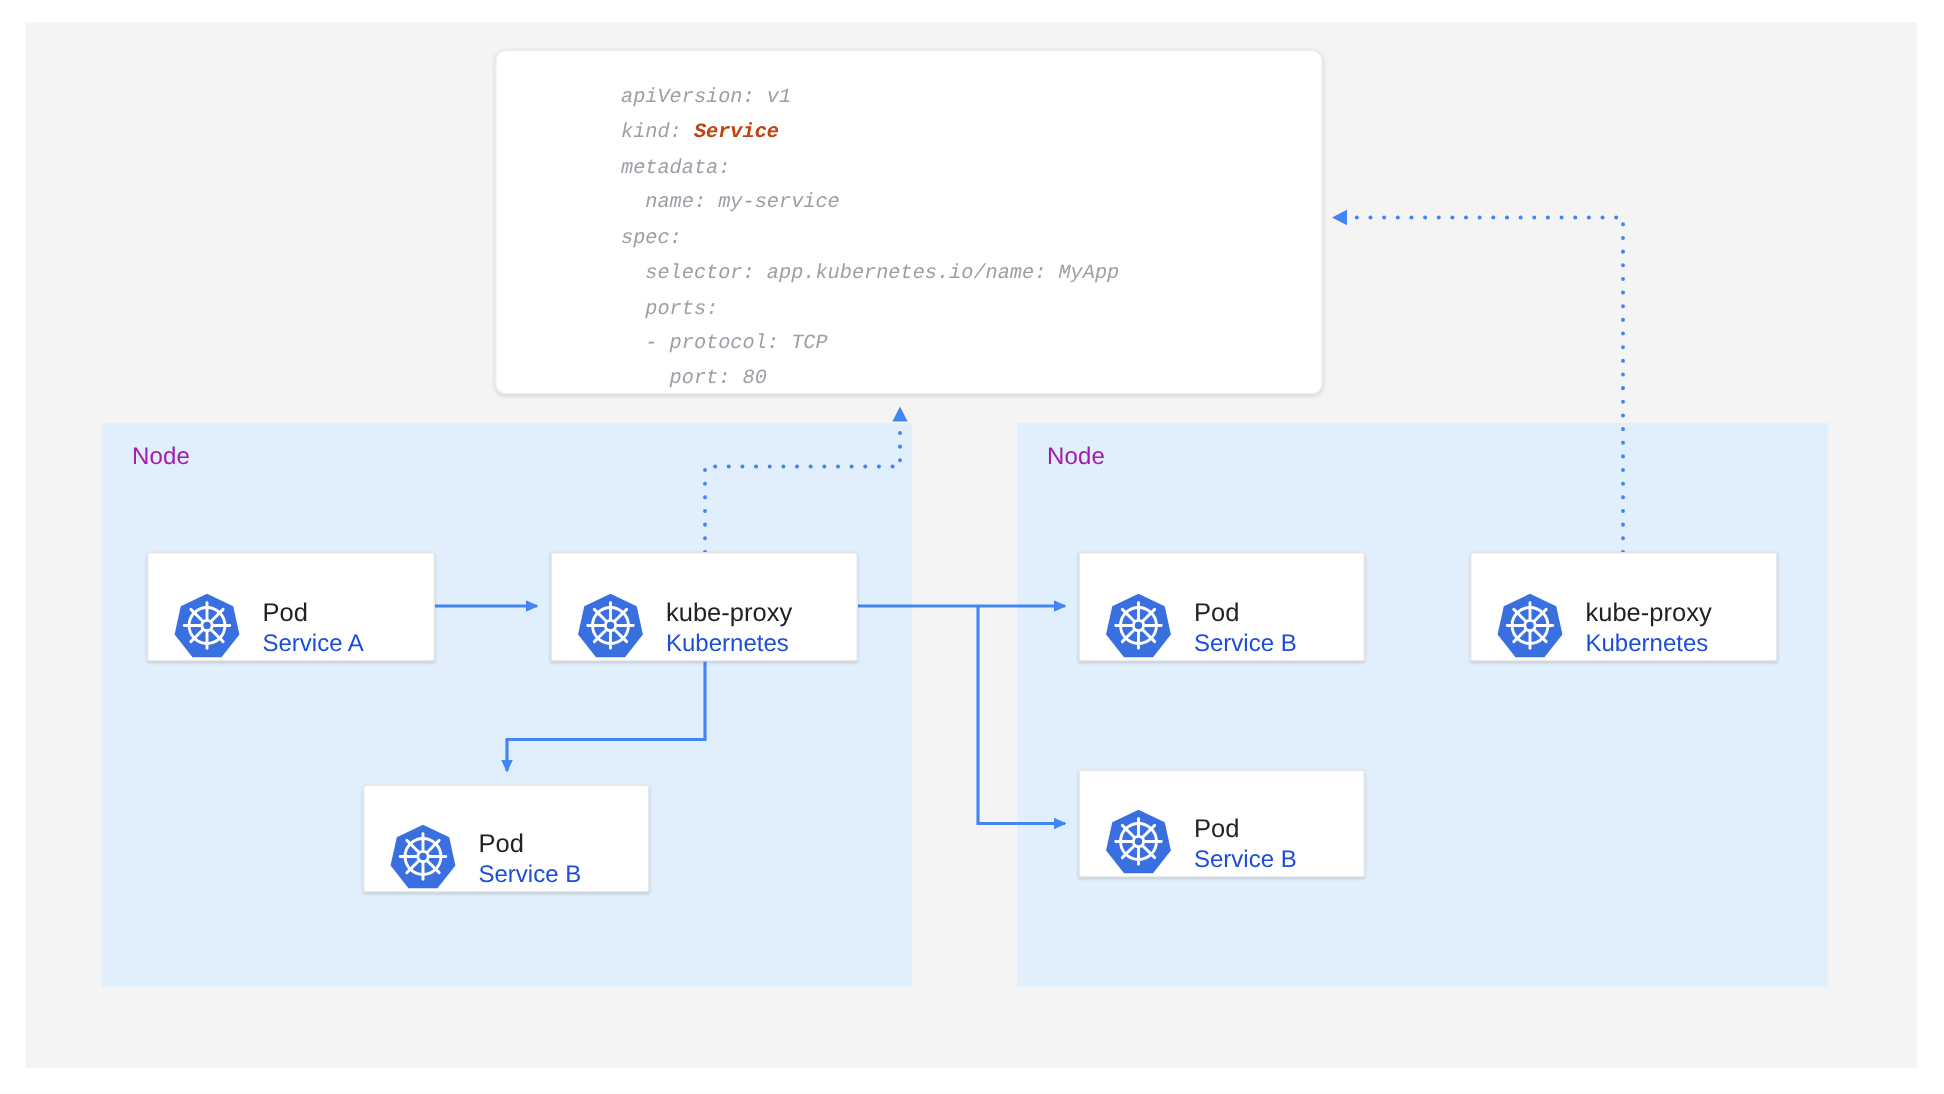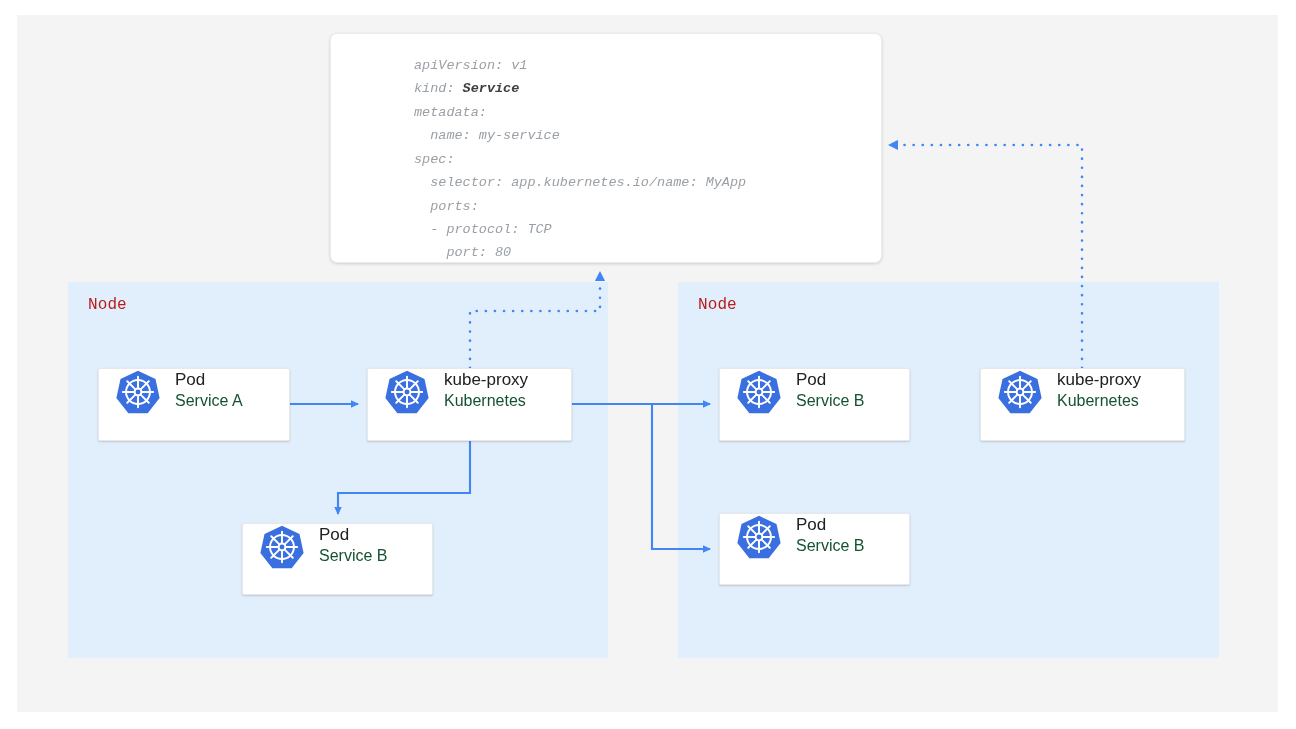--- a/index.html
+++ b/index.html
@@ -32,33 +32,32 @@
     position: absolute;
     background: #e1effc;
   }
   #node-left  { left: 68px;  top: 282px; width: 540px; height: 376px; }
   #node-right { left: 678px; top: 282px; width: 541px; height: 376px; }
   .node-label {
     position: absolute;
     left: 20px;
     top: 14px;
     font-size: 16px;
-    color: #b91c1c;
+    color: #a21caf;
     letter-spacing: .1px;
-    font-family: Liberation Mono, monospace;
   }
   
   .card {
     position: absolute;
     background: #ffffff;
     border: 1px solid #e8e8e8;
     border-radius: 2px;
     box-shadow: 0 1px 2px rgba(60,64,67,.22);
     display: flex;
-    align-items: flex-start;
+    align-items: flex-end;
     box-sizing: border-box;
   }
   .card .logo {
     flex: 0 0 auto;
     margin-left: 16px;
     margin-right: 14px;
     width: 46px;
     height: 46px;
   }
   .card .txt {
@@ -66,21 +65,21 @@
     flex-direction: column;
     justify-content: center;
     line-height: 1.28;
   }
   .card .title {
     font-size: 17px;
     color: #202124;
   }
   .card .sub {
     font-size: 16px;
-    color: #14532d;
+    color: #1d4ed8;
   }
   
   #yaml-box {
     position: absolute;
     left: 330px;
     top: 33px;
     width: 552px;
     height: 230px;
     background: #ffffff;
     border: 1px solid #ececec;
@@ -96,21 +95,21 @@
     margin: 0;
     font-family: Liberation Mono, monospace;
     font-size: 13.5px;
     font-style: italic;
     line-height: 1.735;
     color: #9aa0a6;
     white-space: pre;
   }
   #yaml-code .b {
     font-weight: bold;
-    color: #404040;
+    color: #c2410c;
   }
   
   #wires {
     position: absolute;
     left: 0; top: 0;
     width: 1296px;
     height: 729px;
     pointer-events: none;
   }
 </style>

